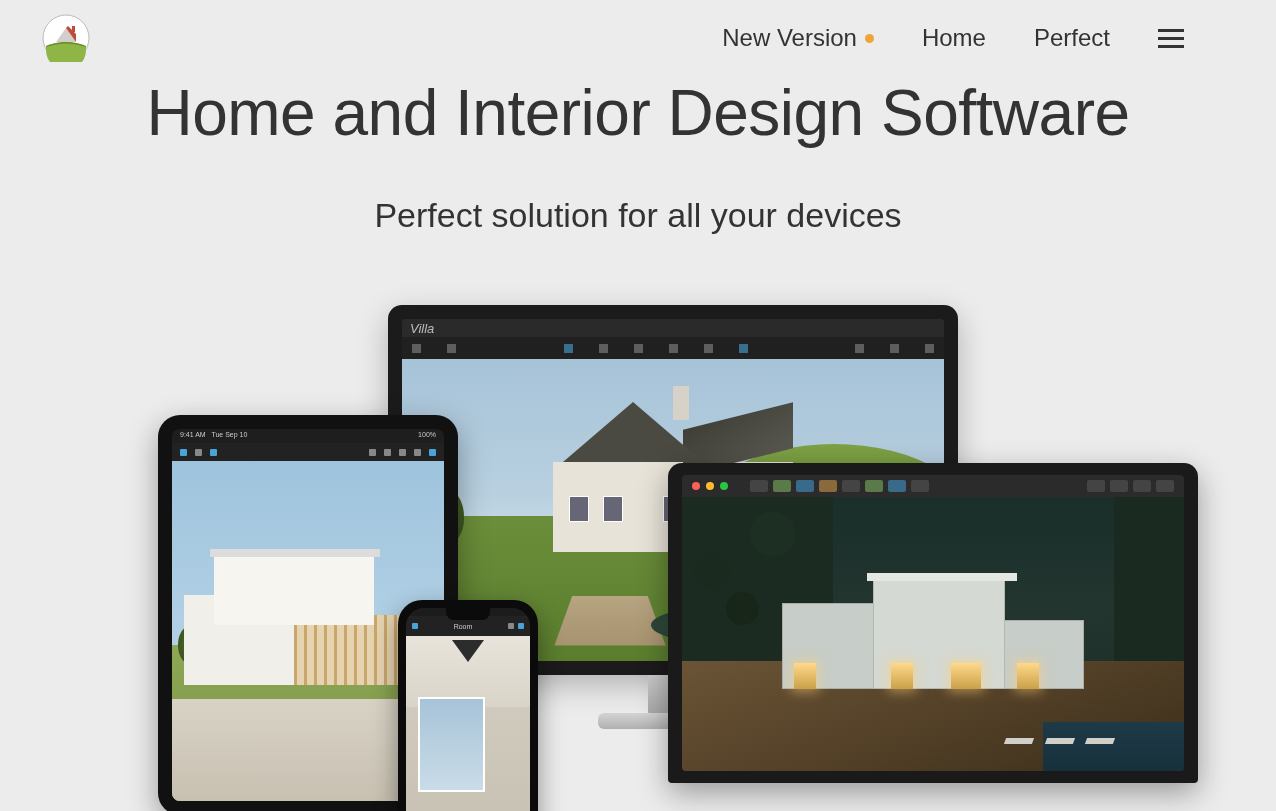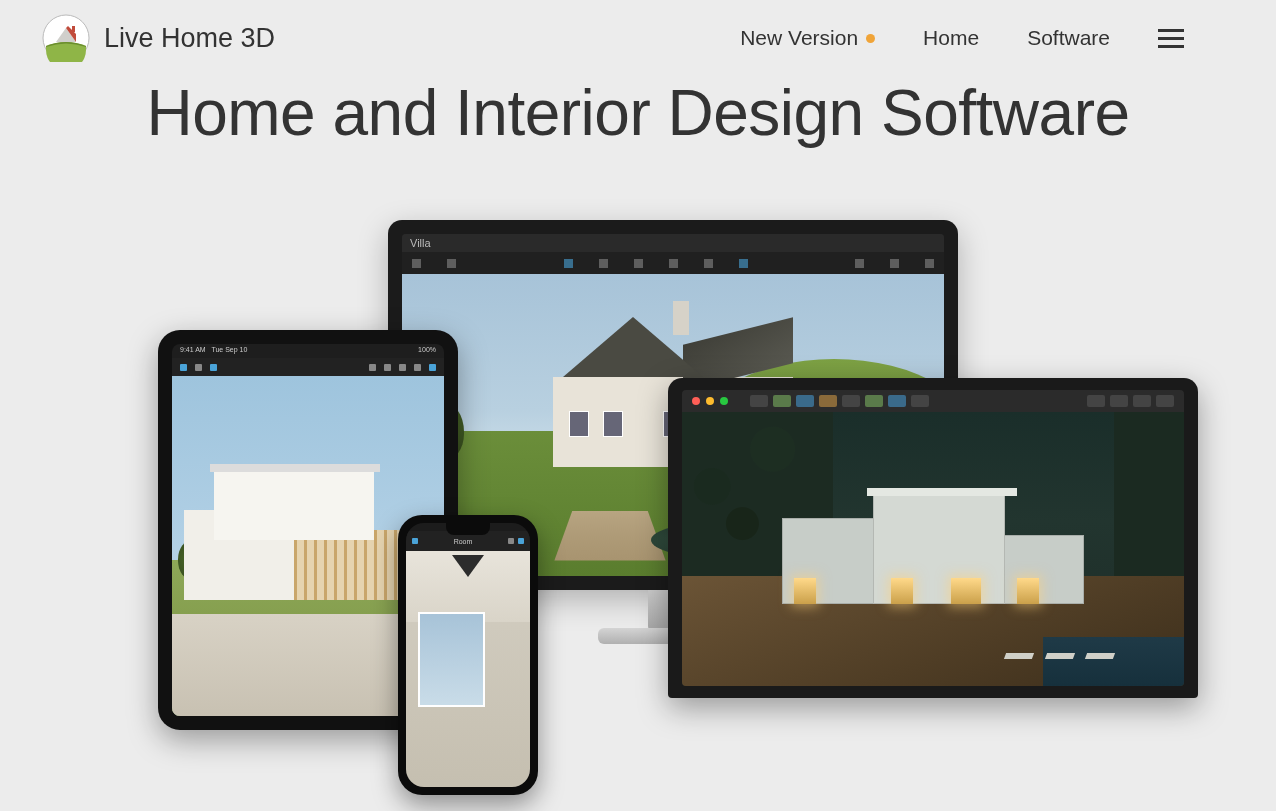--- a/index.html
+++ b/index.html
@@ -31,21 +31,21 @@
     font-size: 27px;
     color: #333;
     font-weight: 400;
   }
   .nav {
     display: flex;
     align-items: center;
     gap: 48px;
   }
   .nav-item {
-    font-size: 21px;
+    font-size: 24px;
     color: #333;
     cursor: pointer;
     display: flex;
     align-items: center;
     gap: 8px;
   }
   .dot {
     width: 9px;
     height: 9px;
     border-radius: 50%;
@@ -108,21 +108,21 @@
     flex-direction: column;
   }
   .win-titlebar {
     height: 18px;
     background: #2a2a2a;
     display: flex;
     align-items: center;
     padding: 0 8px;
     gap: 40px;
   }
-  .win-tab { font-size: 11px; color: #bbb; }
+  .win-tab { font-size: 13px; color: #bbb; font-style: italic; }
   .win-toolbar {
     height: 22px;
     background: #202020;
     display: flex;
     align-items: center;
     padding: 0 10px;
     gap: 26px;
   }
   .win-toolbar .ticon { width: 9px; height: 9px; background: #4aa3d8; opacity: .6; }
   .win-toolbar .ticon.g { background: #888; }
@@ -260,39 +260,39 @@
     <div class="logo">
       <svg viewBox="0 0 48 48" width="48" height="48">
         <circle cx="24" cy="24" r="23" fill="#fff" stroke="#bbb" stroke-width="1"></circle>
         <path d="M4 32 Q24 24 44 32 L44 36 A20 20 0 0 1 4 36 Z" fill="#8fb547"></path>
         <path d="M4 32 Q24 24 44 32 L44 33 Q24 26 4 33 Z" fill="#6b8e2e"></path>
         <path d="M14 28 L24 14 L34 28 Z" fill="#d0cfcb"></path>
         <path d="M24 14 L34 28 L34 20 L26 12 Z" fill="#c14b3b"></path>
         <rect x="30" y="12" width="3" height="6" fill="#c14b3b"></rect>
       </svg>
     </div>
-    <span class="brand-name">Live Home 3D</span>
   </div>
   <nav class="nav">
     <a class="nav-item">
       <span>New Version</span>
       <span class="dot"></span>
     </a>
     <a class="nav-item">Home</a>
-    <a class="nav-item">Software</a>
+    <a class="nav-item">Perfect</a>
     <div class="hamburger">
       <span></span>
         <span></span>
         <span></span>
     </div>
   </nav>
 </header>
 
 <section class="hero">
   <h1>Home and Interior Design Software</h1>
+  <h2>Perfect solution for all your devices</h2>
 </section>
 
 <div class="devices-stage">
 
   <div class="monitor">
     <div class="monitor-screen">
       <div class="win-titlebar">
         <span class="win-tab">Villa</span>
       </div>
       <div class="win-toolbar">

